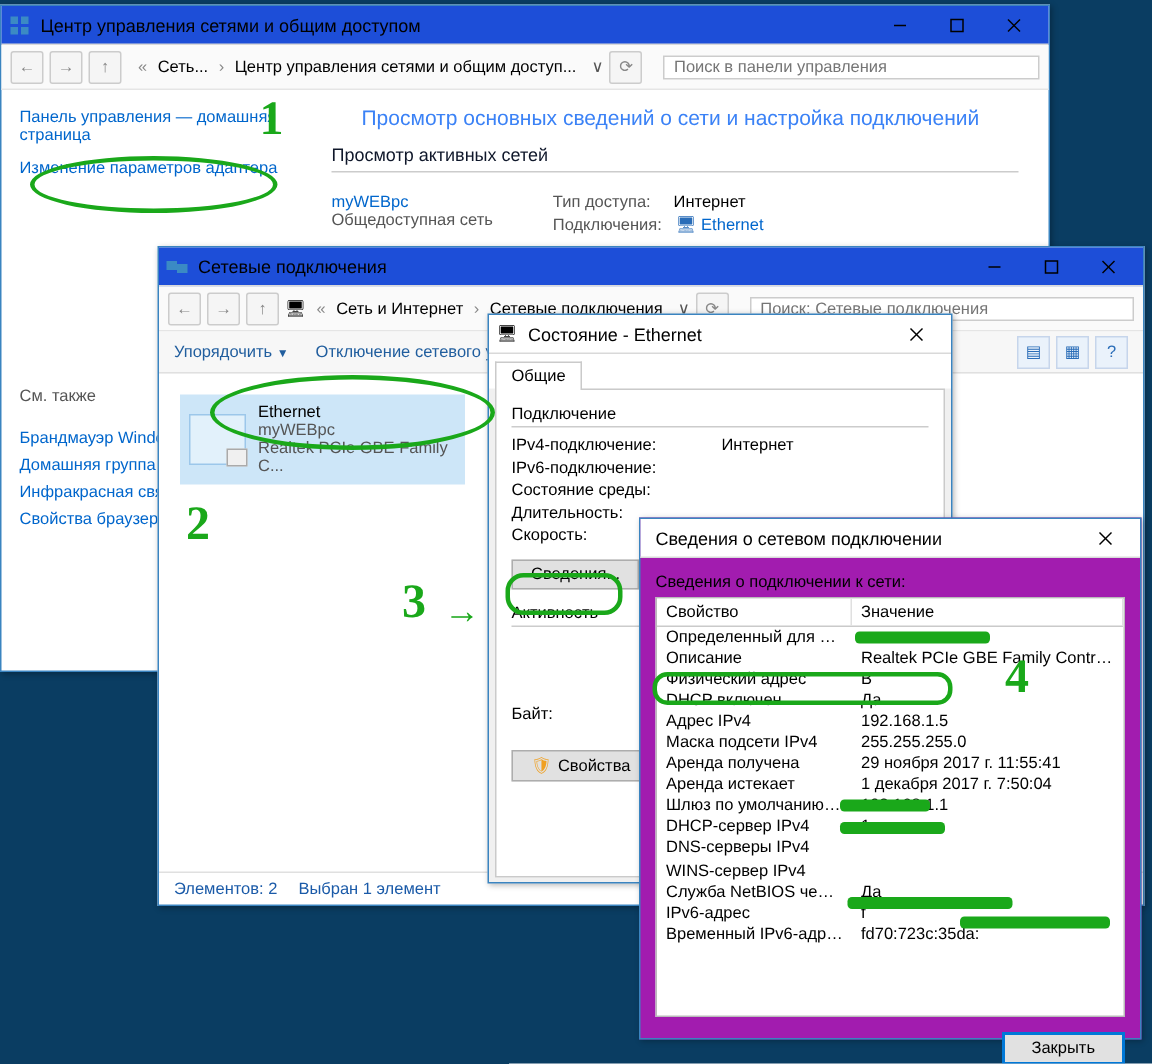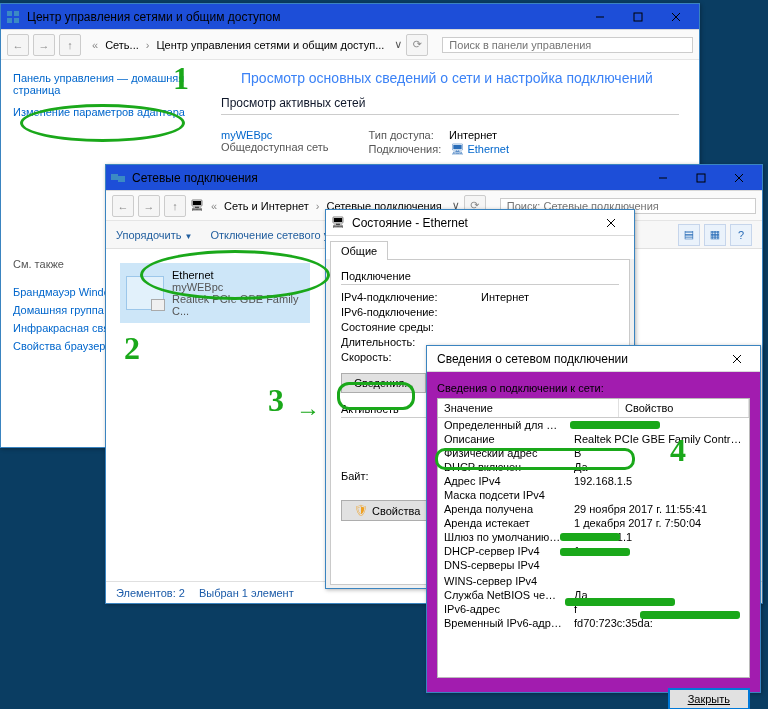--- a/index.html
+++ b/index.html
@@ -57,21 +57,21 @@
   .shield{color:#f0a020;}
 
   
   #w4 { left: 426px; top: 318px; width: 335px; height: 348px; background:#a21caf;margin-top:27px; }
   #w4 .titlebar{background:#fff;}
   .dlgbody{padding:10px;}
   .tbl{border:1px solid #bababa;background:#fff;height:280px;overflow:hidden;}
   .thdr{display:flex;border-bottom:1px solid #cacaca;background:#fff;}
   .th{padding:3px 6px;border-right:1px solid #e0e0e0;} .th1{width:130px;} .th2{flex:1;}
   .tr{display:flex;} .td{padding:1px 6px;white-space:nowrap;overflow:hidden;text-overflow:ellipsis;} .td1{width:130px;} .td2{flex:1;}
-  .btnrow{display:flex;justify-content:flex-end;margin-top:10px;text-decoration:underline;}
+  .btnrow{display:flex;justify-content:flex-end;margin-top:10px;}
   .defbtn{border:2px solid #0078d7;background:#e1e1e1;padding:3px 18px;}
 
   
   .ann{position:absolute;pointer-events:none;z-index:100;}
   .oval{border:3px solid #1aa81a;border-radius:50%/50%;}
   .gtxt{color:#1aa81a;font-size:32px;font-family:cursive;font-weight:bold;}
   .scrib{position:absolute;background:#1aa81a;height:8px;border-radius:3px;}
 </style>
 </head>
 <body>
@@ -262,22 +262,22 @@
         <svg viewBox="0 0 10 10">
           <line x1="1" y1="1" x2="9" y2="9" stroke="#000"></line>
           <line x1="9" y1="1" x2="1" y2="9" stroke="#000"></line>
         </svg>
       </span>
   </div>
   <div class="dlgbody">
     <div style="margin-bottom:4px">Сведения о подключении к сети:</div>
     <div class="tbl">
       <div class="thdr">
+        <div class="th th1">Свойство</div>
         <div class="th th2">Значение</div>
-        <div class="th th1">Свойство</div>
       </div>
       <div id="tbody">
           <div class="tr">
             <div class="td td1">Определенный для по...</div>
             <div class="td td2"></div>
           </div>
           <div class="tr">
             <div class="td td1">Описание</div>
             <div class="td td2">Realtek PCIe GBE Family Controller</div>
           </div>
@@ -288,20 +288,21 @@
           <div class="tr">
             <div class="td td1">DHCP включен</div>
             <div class="td td2">Да</div>
           </div>
           <div class="tr">
             <div class="td td1">Адрес IPv4</div>
             <div class="td td2">192.168.1.5</div>
           </div>
           <div class="tr">
             <div class="td td1">Маска подсети IPv4</div>
+            <div class="td td2">255.255.255.0</div>
           </div>
           <div class="tr">
             <div class="td td1">Аренда получена</div>
             <div class="td td2">29 ноября 2017 г. 11:55:41</div>
           </div>
           <div class="tr">
             <div class="td td1">Аренда истекает</div>
             <div class="td td2">1 декабря 2017 г. 7:50:04</div>
           </div>
           <div class="tr">

